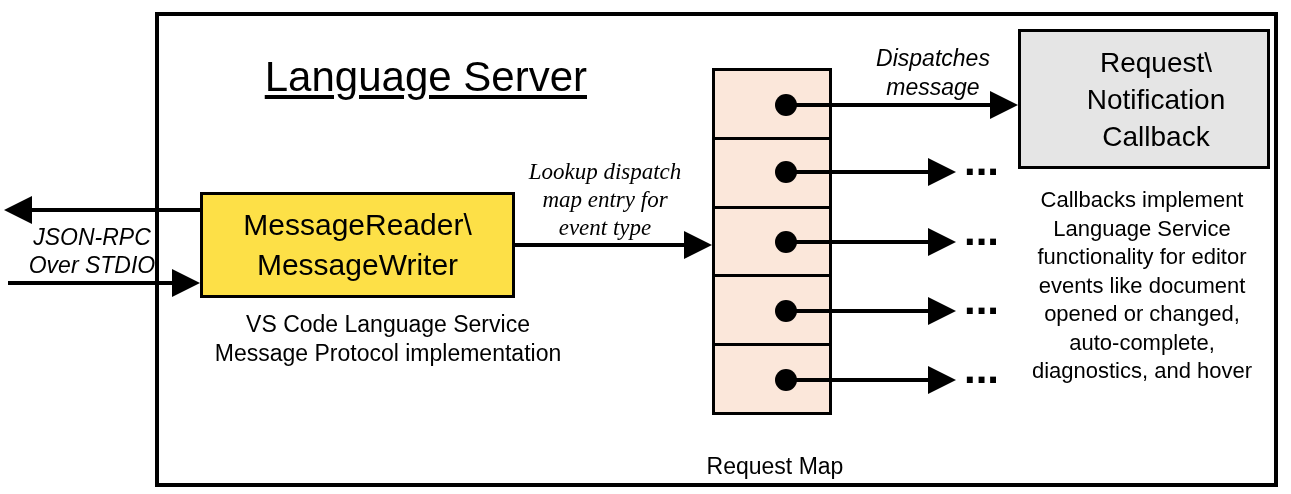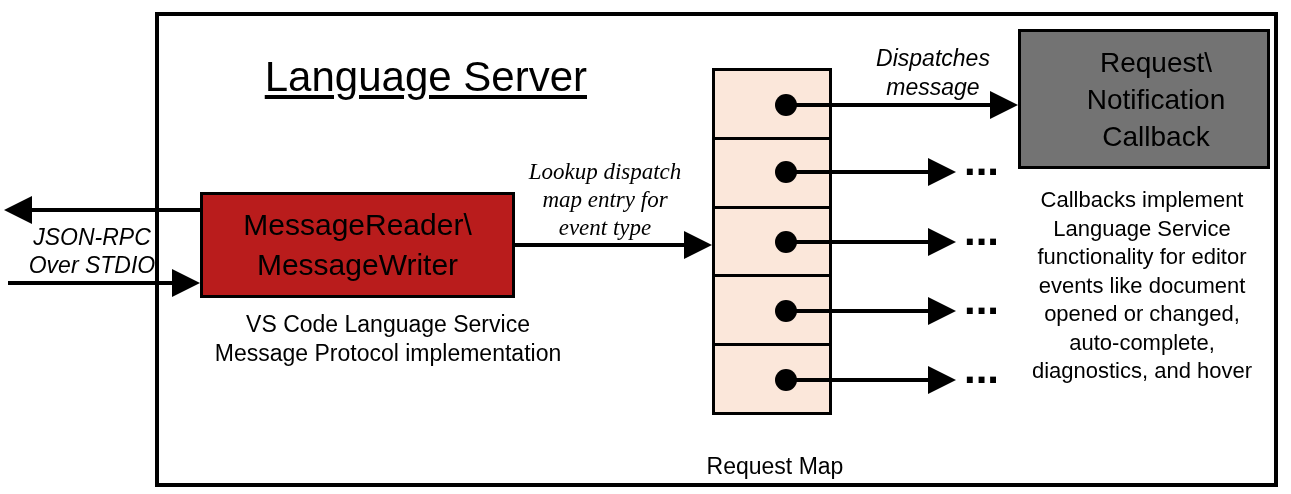--- a/index.html
+++ b/index.html
@@ -114,21 +114,21 @@
 
 <div class="canvas">
 
   <div class="abs outer-box"></div>
 
   <div class="abs title">Language Server</div>
 
   <div class="abs label-italic stdio-label">JSON-RPC
 Over STDIO</div>
 
-  <div class="abs node-box reader-box" style="background:#b91c1c;">
+  <div class="abs node-box reader-box" style="background:#fde047;">
     <span>MessageReader\
 MessageWriter</span>
   </div>
 
   <div class="abs caption reader-caption">VS Code Language Service
 Message Protocol implementation</div>
 
   <div class="abs label-italic lookup-label">Lookup dispatch
 map entry for
 event type</div>
@@ -142,21 +142,21 @@
   </div>
 
   <div class="abs caption map-caption">
     <div>Request Map</div>
     
   </div>
 
   <div class="abs label-italic dispatch-label">Dispatches
 message</div>
 
-  <div class="abs node-box callback-box" style="background:#737373;padding-left:24px;">
+  <div class="abs node-box callback-box" style="background:#e5e5e5;padding-left:24px;">
     <span>Request\
 Notification
 Callback</span>
   </div>
 
   <div class="abs caption callbacks-caption">Callbacks implement
 Language Service
 functionality for editor
 events like document
 opened or changed,

